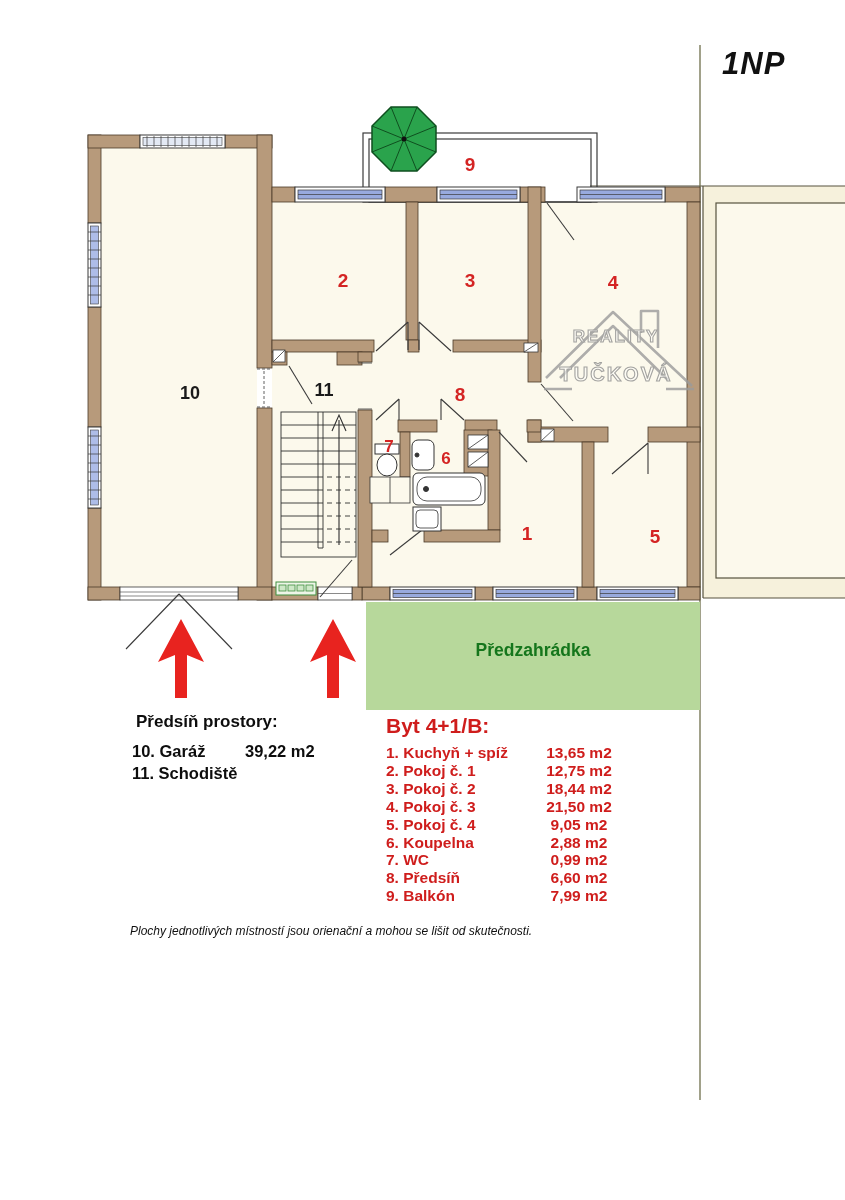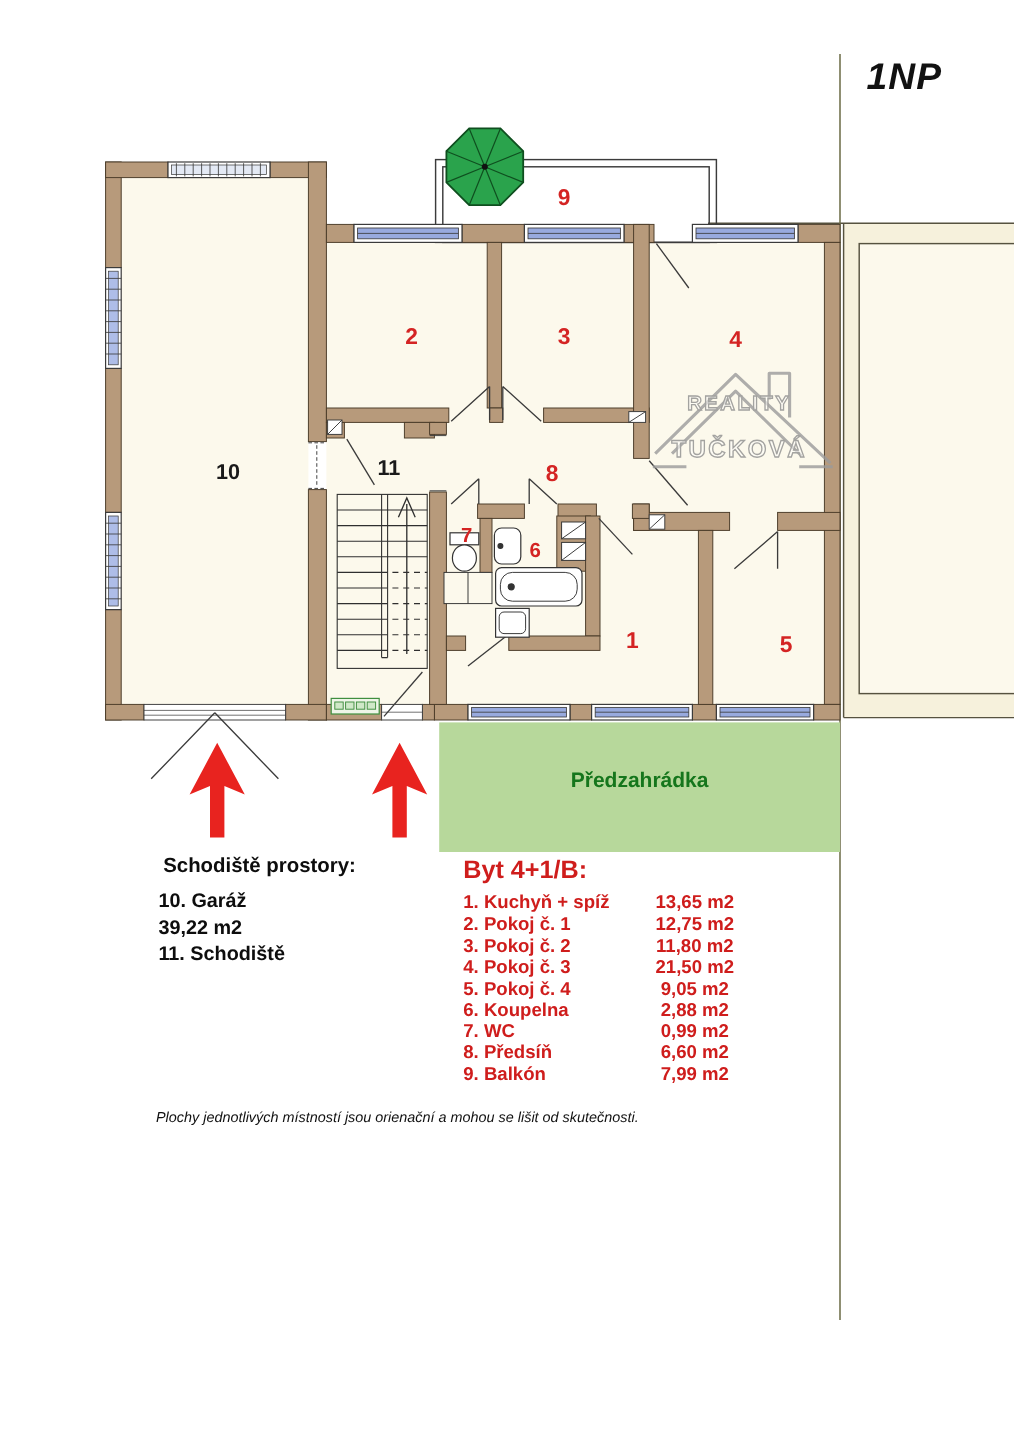--- a/index.html
+++ b/index.html
@@ -11,21 +11,21 @@
   .page svg { position:absolute; left:0; top:0; }
   .floor-label {
     position:absolute; left:722px; top:46px;
     font-size:31px; font-weight:bold; color:#111; letter-spacing:1px;font-style:italic;
   }
   .legend-nonres {
     position:absolute; left:132px; top:712px;
     color:#0d0d0d; font-weight:bold;
   }
   .legend-nonres .title { font-size:17px; margin:0 0 8px 4px; }
-  .legend-nonres .row { display:flex; font-size:16.5px; line-height:22px;flex-direction:column; }
+  .legend-nonres .row { display:flex; font-size:16.5px; line-height:22px; }
   .legend-nonres .row .lbl { width:113px; }
   .legend-nonres .row .area { width:80px; }
   .legend-apt {
     position:absolute; left:386px; top:714px;
     color:#cf1d1c; font-weight:bold;
   }
   .legend-apt .title { font-size:21px; margin:0 0 6px 0; }
   .legend-apt .row { display:flex; font-size:15.5px; line-height:17.9px; }
   .legend-apt .row .lbl { width:158px; }
   .legend-apt .row .area { width:70px; text-align:center; }
@@ -276,21 +276,21 @@
       <text x="460" y="401">8</text>
       <text x="470" y="171">9</text>
       <text x="190" y="399" fill="#1a1a1a" font-size="18">10</text>
       <text x="324" y="396" fill="#1a1a1a" font-size="18">11</text>
     </g>
   </svg>
 
   <div class="floor-label">1NP</div>
 
   <div class="legend-nonres">
-    <div class="title">Schodiště prostory:</div>
+    <div class="title">Předsíň prostory:</div>
     <div class="row">
       <span class="lbl">10. Garáž</span>
       <span class="area">39,22 m2</span>
     </div>
     <div class="row">
       <span class="lbl">11. Schodiště</span>
       <span class="area"></span>
     </div>
   </div>
 
@@ -299,21 +299,21 @@
     <div class="row">
       <span class="lbl">1. Kuchyň + spíž</span>
       <span class="area">13,65 m2</span>
     </div>
     <div class="row">
       <span class="lbl">2. Pokoj č. 1</span>
       <span class="area">12,75 m2</span>
     </div>
     <div class="row">
       <span class="lbl">3. Pokoj č. 2</span>
-      <span class="area">11,80 m2</span>
+      <span class="area">18,44 m2</span>
     </div>
     <div class="row">
       <span class="lbl">4. Pokoj č. 3</span>
       <span class="area">21,50 m2</span>
     </div>
     <div class="row">
       <span class="lbl">5. Pokoj č. 4</span>
       <span class="area">9,05 m2</span>
     </div>
     <div class="row">

